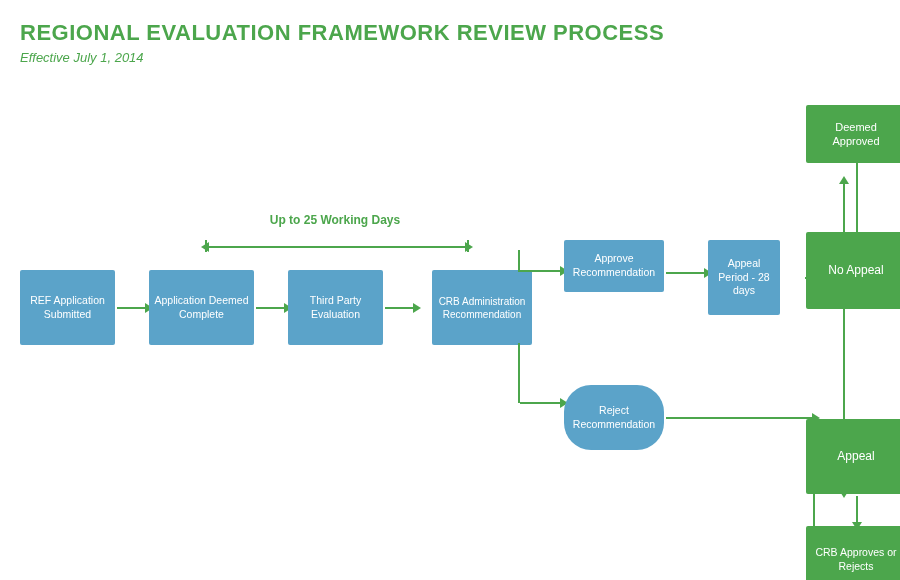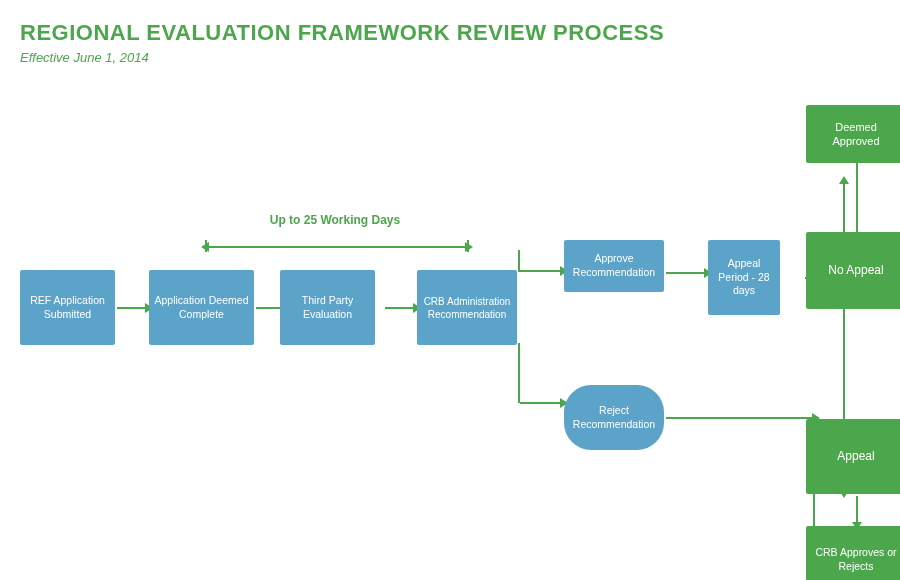--- a/index.html
+++ b/index.html
@@ -120,43 +120,43 @@
     .line-seg {
       position: absolute;
       background: #4ca64c;
     }
   </style>
 </head>
 <body>
 
 <div class="page">
   <div class="title">REGIONAL EVALUATION FRAMEWORK REVIEW PROCESS</div>
-  <div class="subtitle">Effective June 1, 2014</div>
+  <div class="subtitle">Effective July 1, 2014</div>
 
   <div class="diagram-area">
 
     <div class="box" style="left:0px; top:185px; width:95px; height:75px; font-size:10.5px;">
       <span>REF Application Submitted</span>
     </div>
 
     <div class="arrow-h" style="left:97px; top:222px; width:30px;"></div>
 
     <div class="box" style="left:129px; top:185px; width:105px; height:75px; font-size:10.5px;">
       <span>Application Deemed Complete</span>
     </div>
 
     <div class="arrow-h" style="left:236px; top:222px; width:30px;"></div>
 
-    <div class="box" style="left:260px; top:185px; width:95px; height:75px; font-size:10.5px;">
+    <div class="box" style="left:268px; top:185px; width:95px; height:75px; font-size:10.5px;">
       <span>Third Party Evaluation</span>
     </div>
 
     <div class="arrow-h" style="left:365px; top:222px; width:30px;"></div>
 
-    <div class="box" style="left:397px; top:185px; width:100px; height:75px; font-size:10px;">
+    <div class="box" style="left:412px; top:185px; width:100px; height:75px; font-size:10px;">
       <span>CRB Administration Recommendation</span>
     </div>
 
     <div class="line-seg" style="left:185px; top:155px; width:2px; height:12px;"></div>
     <div class="line-seg" style="left:447px; top:155px; width:2px; height:12px;"></div>
 
     <div class="arrow-h both" style="left:187px; top:161px; width:260px;"></div>
 
     <div class="bracket-label" style="left:215px; top:128px; width:200px;">
       <span>Up to 25 Working Days</span>

